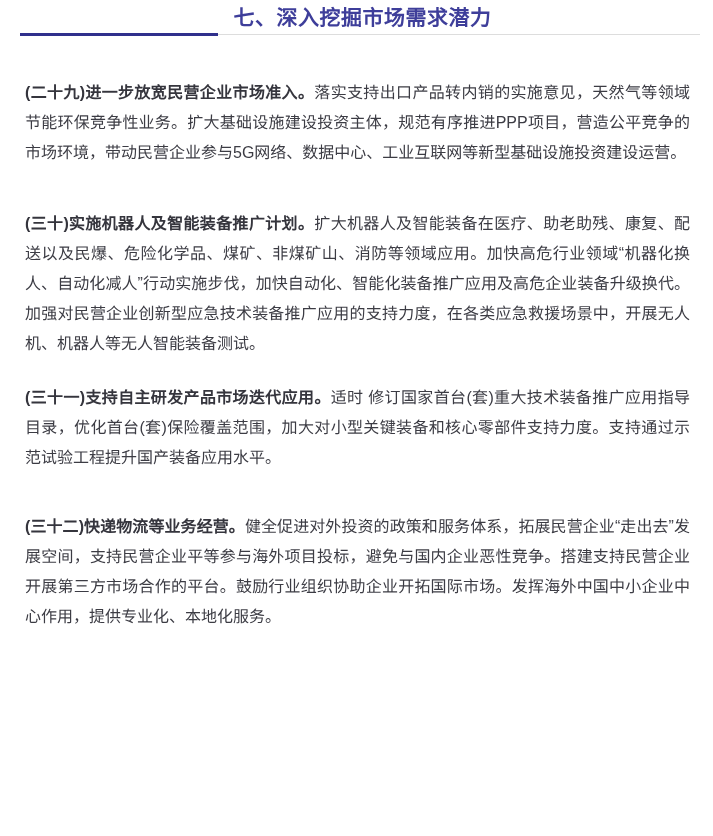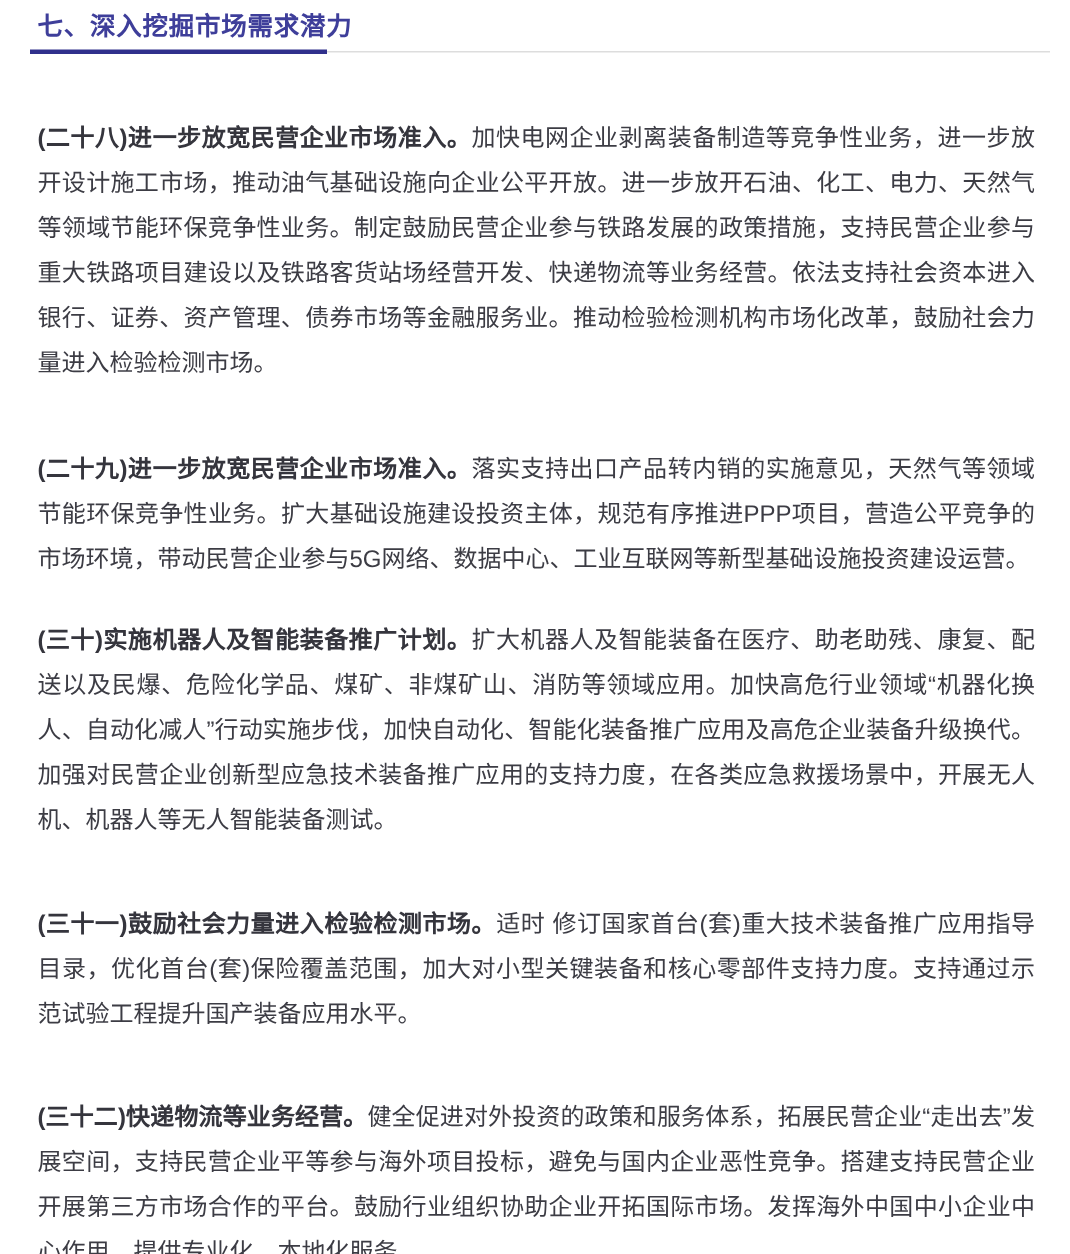--- a/index.html
+++ b/index.html
@@ -24,25 +24,26 @@
   
   .section-header {
     position: relative;
     margin: 0 13px 0 20px;
     border-bottom: 1px solid #dddddd;
     padding-bottom: 4px;
   }
   .section-title {
     margin: 0;
     padding-left: 5px;
-    font-size: 17px;
+    font-size: 21px;
     line-height: 24px;
     font-weight: bold;
     color: #3e3e9a;
     letter-spacing: 0.5px;
+    text-align: center;
   }
   .section-header .active-underline {
     position: absolute;
     left: 0;
     bottom: -2px;
     width: 198px;
     height: 3px;
     background: #30308c;
   }
   
@@ -70,24 +71,23 @@
 
 <div class="page">
 
   <div class="section-header">
     <h2 class="section-title">七、深入挖掘市场需求潜力</h2>
     <div class="active-underline"></div>
   </div>
 
   <div class="content">
 
-    <p class="para"><strong>(二十八)进一步放宽民营企业市场准入。</strong><span>加快电网企业剥离装备制造等竞争性业务，进一步放开设计施工市场，推动油气基础设施向企业公平开放。进一步放开石油、化工、电力、天然气等领域节能环保竞争性业务。制定鼓励民营企业参与铁路发展的政策措施，支持民营企业参与重大铁路项目建设以及铁路客货站场经营开发、快递物流等业务经营。依法支持社会资本进入银行、证券、资产管理、债券市场等金融服务业。推动检验检测机构市场化改革，鼓励社会力量进入检验检测市场。</span></p>
 
     <p class="para"><strong>(二十九)进一步放宽民营企业市场准入。</strong><span>落实支持出口产品转内销的实施意见，天然气等领域节能环保竞争性业务。扩大基础设施建设投资主体，规范有序推进PPP项目，营造公平竞争的市场环境，带动民营企业参与5G网络、数据中心、工业互联网等新型基础设施投资建设运营。</span></p>
 
     <p class="para"><strong>(三十)实施机器人及智能装备推广计划。</strong><span>扩大机器人及智能装备在医疗、助老助残、康复、配送以及民爆、危险化学品、煤矿、非煤矿山、消防等领域应用。加快高危行业领域“机器化换人、自动化减人”行动实施步伐，加快自动化、智能化装备推广应用及高危企业装备升级换代。加强对民营企业创新型应急技术装备推广应用的支持力度，在各类应急救援场景中，开展无人机、机器人等无人智能装备测试。</span></p>
 
-    <p class="para"><strong>(三十一)鼓励社会力量进入检验检测市场。</strong><span>适时 修订国家首台(套)重大技术装备推广应用指导目录，优化首台(套)保险覆盖范围，加大对小型关键装备和核心零部件支持力度。支持通过示范试验工程提升国产装备应用水平。</span></p>
+    <p class="para"><strong>(三十一)支持自主研发产品市场迭代应用。</strong><span>适时 修订国家首台(套)重大技术装备推广应用指导目录，优化首台(套)保险覆盖范围，加大对小型关键装备和核心零部件支持力度。支持通过示范试验工程提升国产装备应用水平。</span></p>
 
     <p class="para"><strong>(三十二)快递物流等业务经营。</strong><span>健全促进对外投资的政策和服务体系，拓展民营企业“走出去”发展空间，支持民营企业平等参与海外项目投标，避免与国内企业恶性竞争。搭建支持民营企业开展第三方市场合作的平台。鼓励行业组织协助企业开拓国际市场。发挥海外中国中小企业中心作用，提供专业化、本地化服务。</span></p>
 
   </div>
 </div>
 
 </body></html>

